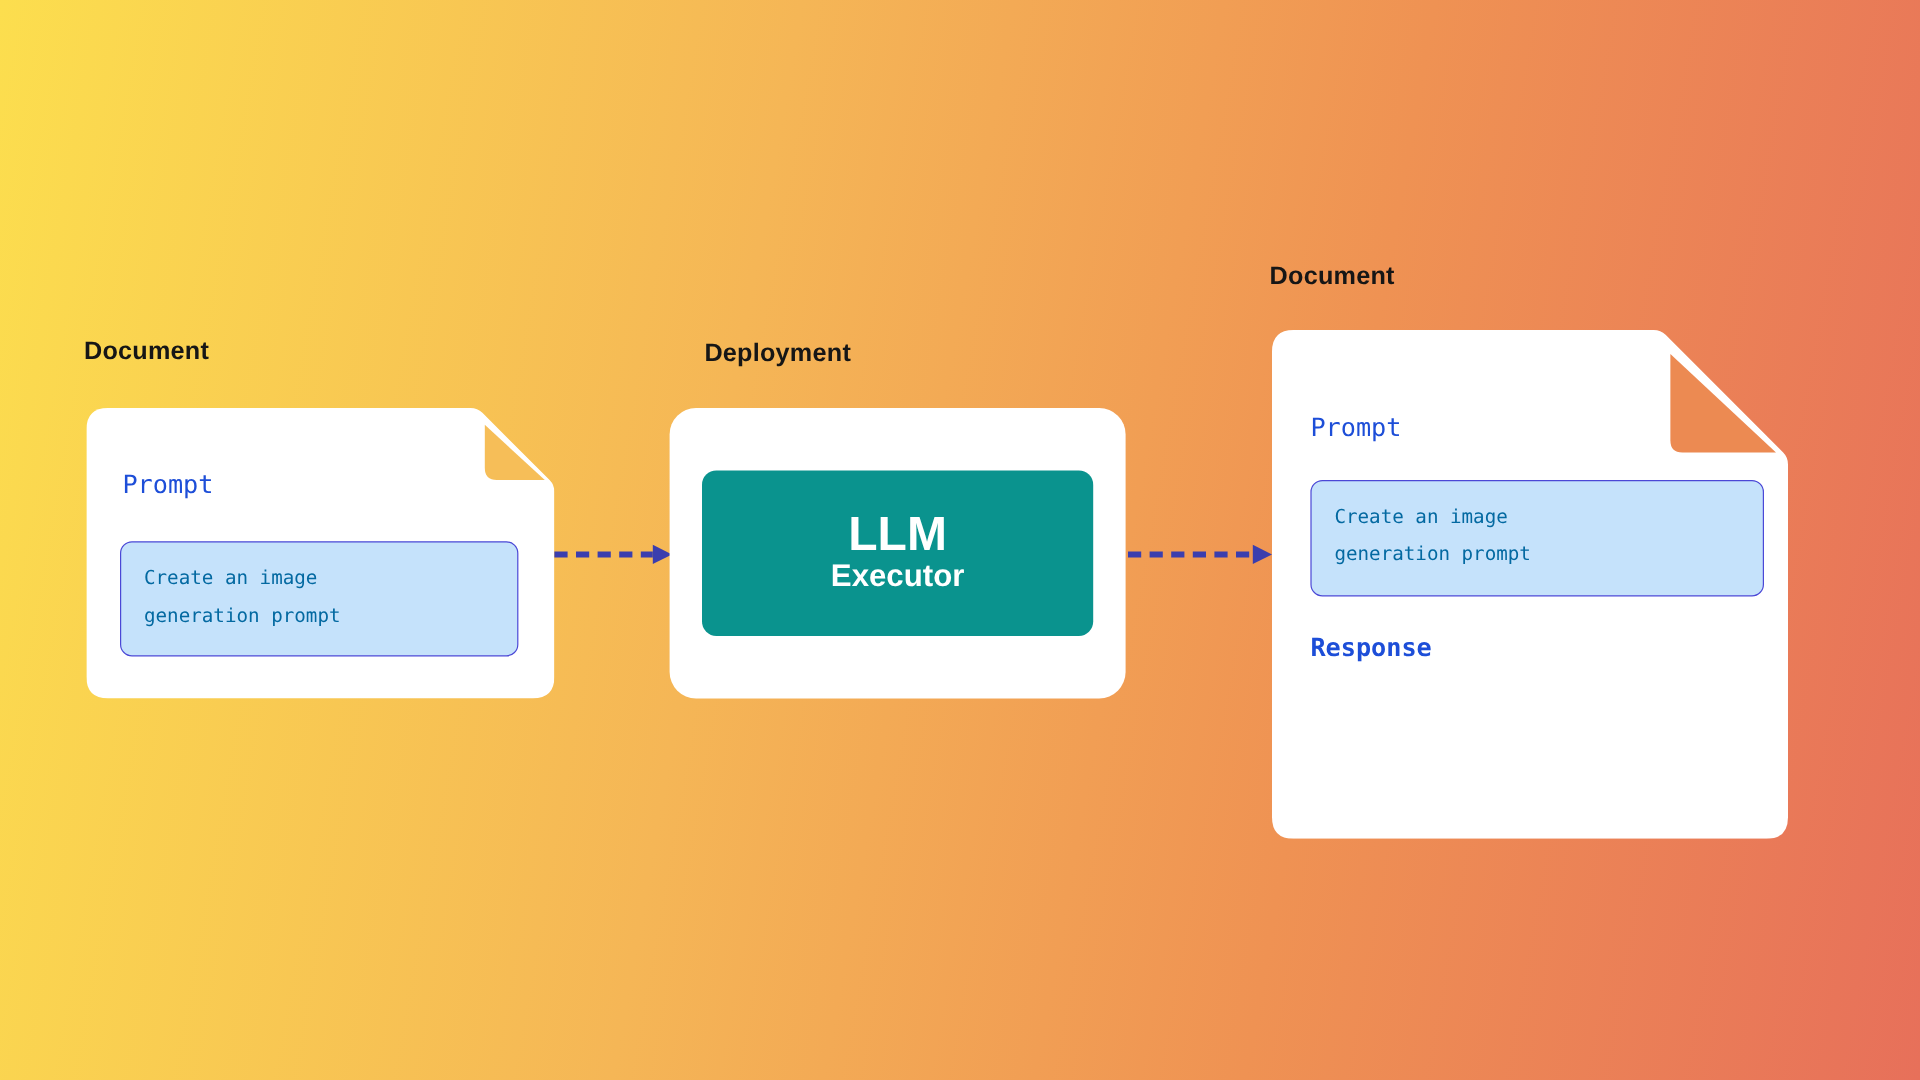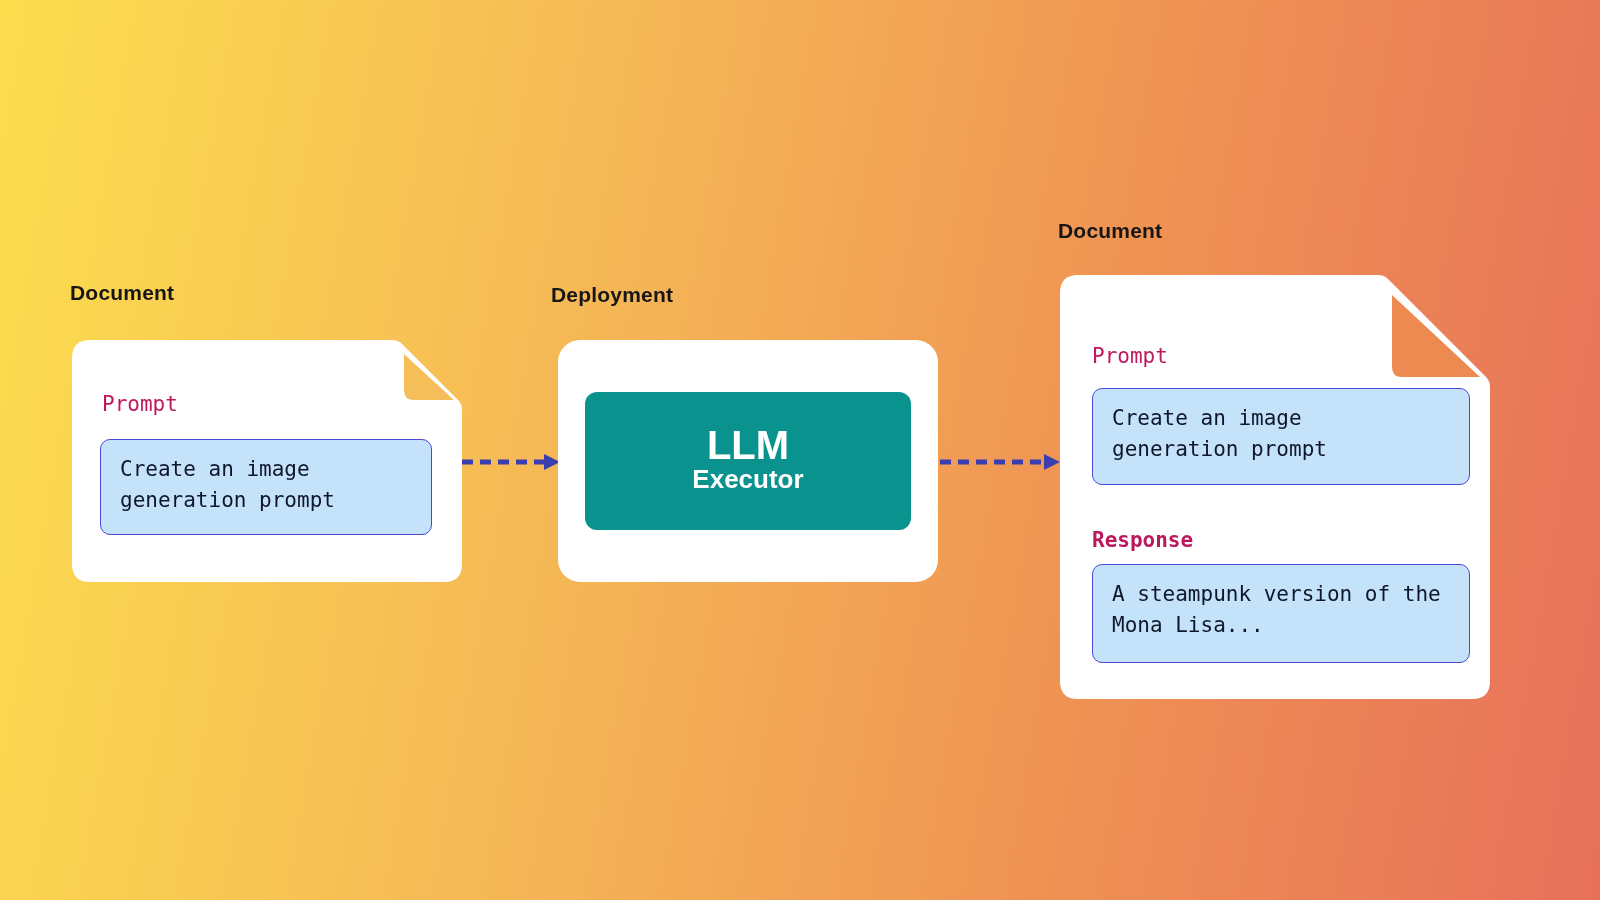--- a/index.html
+++ b/index.html
@@ -16,29 +16,30 @@
   }
   .card{position:absolute;}
   .card svg.shape{position:absolute;left:0;top:0;display:block;}
   .card .content{position:absolute;left:0;top:0;width:100%;height:100%;}
   .plain-card{
     position:absolute;background:#ffffff;border-radius:22px;
   }
   .mono-label{
     position:absolute;margin:0;
     font-family:"DejaVu Sans Mono","Liberation Mono",monospace;
-    font-size:21px;font-weight:400;color:#be185d;white-space:nowrap;
+    font-size:21px;font-weight:400;color:#1d4ed8;white-space:nowrap;
   }
   .field-box{
     position:absolute;box-sizing:border-box;
     background:#C5E2FB;border:1.5px solid #4B48D6;border-radius:10px;
     padding:14px 19px;
     font-family:"DejaVu Sans Mono","Liberation Mono",monospace;
-    font-size:21px;line-height:31px;color:#0f172a;
+    font-size:16px;line-height:31px;color:#0369a1;
     white-space:pre-line;
+    margin-top:12px;
   }
   .exec-box{
     position:absolute;background:#0A938E;border-radius:12px;
     display:flex;flex-direction:column;align-items:center;justify-content:center;
     color:#ffffff;text-align:center;
   }
   .exec-title{font-size:40px;font-weight:700;line-height:36px;}
   .exec-sub{font-size:26px;font-weight:700;line-height:32px;}
   .arrow{position:absolute;}
 </style>
@@ -59,21 +60,21 @@
       <div class="field-box" style="left:28px;top:99px;width:332px;height:96px;">Create an image
 generation prompt</div>
     </div>
   </div>
 
   <svg class="arrow" style="left:460px;top:450px;" width="102" height="24" viewBox="0 0 102 24" aria-hidden="true">
     <line x1="2" y1="12" x2="84" y2="12" stroke="#3B3EAE" stroke-width="5" stroke-dasharray="11 7"></line>
     <polygon points="84,4 100,12 84,20" fill="#3B3EAE"></polygon>
   </svg>
 
-  <h2 class="group-title" style="left:551px;top:283px;">Deployment</h2>
+  <h2 class="group-title" style="left:587px;top:283px;">Deployment</h2>
 
   <div class="plain-card" style="left:558px;top:340px;width:380px;height:242px;">
     <div class="exec-box" style="left:27px;top:52px;width:326px;height:138px;">
       <div class="exec-title">LLM</div>
       <div class="exec-sub">Executor</div>
     </div>
   </div>
 
   <svg class="arrow" style="left:938px;top:450px;" width="124" height="24" viewBox="0 0 124 24" aria-hidden="true">
     <line x1="2" y1="12" x2="106" y2="12" stroke="#3B3EAE" stroke-width="5" stroke-dasharray="11 7"></line>
@@ -85,18 +86,16 @@
   <div class="card" style="left:1060px;top:275px;width:430px;height:424px;">
     <svg class="shape" width="430" height="424" viewBox="0 0 430 424" aria-hidden="true">
       <path d="M 18 0 H 318 Q 324 0 328 4 L 426 102 Q 430 106 430 112 V 406 Q 430 424 412 424 H 18 Q 0 424 0 406 V 18 Q 0 0 18 0 Z" fill="#ffffff"></path>
       <path d="M 332 20 L 332 92 Q 332 102 342 102 L 420 102 Z" fill="#EC8A52"></path>
     </svg>
     <div class="content">
       <p class="mono-label" style="left:32px;top:69px;">Prompt</p>
       <div class="field-box" style="left:32px;top:113px;width:378px;height:97px;">Create an image
 generation prompt</div>
       <p class="mono-label" style="left:32px;top:253px;font-weight:bold;">Response</p>
-      <div class="field-box" style="left:32px;top:289px;width:378px;height:99px;">A steampunk version of the
-Mona Lisa...</div>
     </div>
   </div>
 
 </div>
 
 </body></html>

